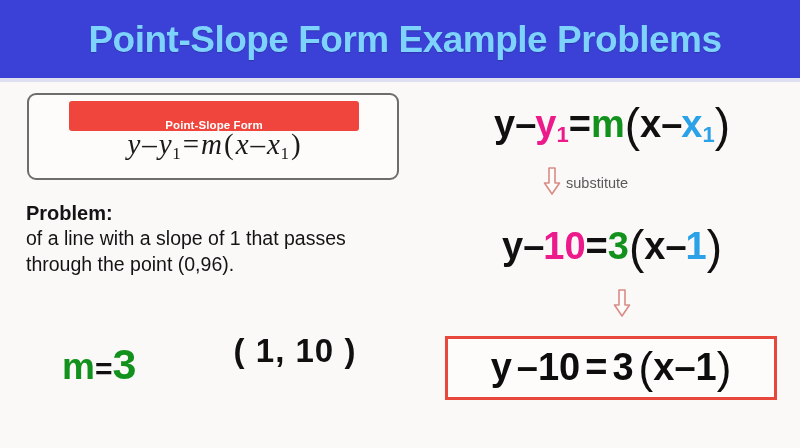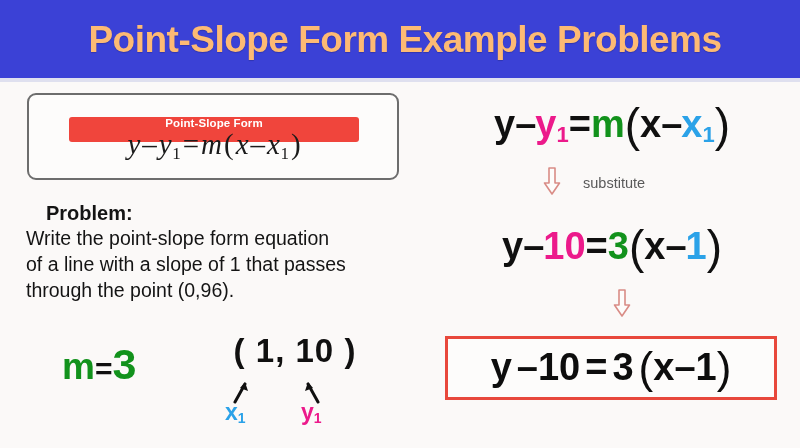--- a/index.html
+++ b/index.html
@@ -20,21 +20,21 @@
   #header {
     position: absolute;
     left: 0; top: 0;
     width: 800px; height: 78px;
     background: #3B41D6;
     display: flex;
     align-items: center;
     justify-content: center;
   }
   #header-title {
-    color: #fdba74;
+    color: #7dd3fc;
     font-size: 37px;
     font-weight: bold;
     letter-spacing: -0.5px;
     line-height: 1;
     white-space: nowrap;
     text-shadow: 0 1px 1px rgba(0,0,0,0.18);
     margin-left: 10px;
   }
   #header-rule {
     position: absolute;
@@ -59,27 +59,26 @@
     left: 27px; top: 11px;
     width: 372px; height: 87px;
     border: 2px solid #6d6d6d;
     border-radius: 9px;
     background: #fdfcfb;
     box-sizing: border-box;
   }
   #formula-label-bar {
     position: absolute;
     left: 40px; top: 6px;
-    width: 290px; height: 25px;
+    width: 290px; height: 30px;
     background: #F0453C;
     border-radius: 3px;
     display: flex;
-    align-items: flex-start;
+    align-items: flex-end;
     justify-content: center;
-    margin-top: 16px;
   }
   #formula-label-text {
     color: #ffffff;
     font-size: 11.5px;
     font-weight: bold;
     letter-spacing: 0.1px;
     white-space: nowrap;
   }
   #formula-expression {
     position: absolute;
@@ -104,21 +103,20 @@
   #problem-block {
     position: absolute;
     left: 26px; top: 118px;
     width: 380px;
   }
   #problem-heading {
     font-size: 20px;
     font-weight: bold;
     color: #141414;
     line-height: 1.3;
-    margin-left: 20px;
   }
   .problem-line {
     font-size: 19.5px;
     color: #141414;
     line-height: 1.33;
     white-space: nowrap;
   }
 
   
   #given-row {
@@ -203,21 +201,21 @@
     position: absolute;
     left: 0; top: 82px;
     width: 376px;
     height: 42px;
   }
   #substitute-inner {
     position: absolute;
     left: 118px; top: 2px;
     display: flex;
     align-items: center;
-    gap: 21px;
+    gap: 4px;
   }
   #substitute-caption {
     font-size: 14.5px;
     color: #595959;
     font-weight: normal;
     white-space: nowrap;
   }
   #second-arrow-step {
     position: absolute;
     left: 0; top: 206px;
@@ -270,49 +268,31 @@
 
       <div id="formula-card">
         <div id="formula-label-bar">
           <span id="formula-label-text">Point-Slope Form</span>
         </div>
         <div id="formula-expression"><span>y</span><span class="op">–</span><span>y</span><span class="num">1</span><span class="op">=</span><span>m</span><span class="op">(</span><span>x</span><span class="op">–</span><span>x</span><span class="num">1</span><span class="op">)</span></div>
       </div>
 
       <div id="problem-block">
         <div id="problem-heading">Problem:</div>
-        <div class="problem-line">Write the point-slope form equation</div>
         <div class="problem-line">of a line with a slope of 1 that passes</div>
         <div class="problem-line">through the point (0,96).</div>
       </div>
 
       <div id="given-row">
 
         <div id="slope-value"><span class="var">m</span><span class="eq">=</span><span class="val">3</span></div>
 
         <div id="point-group">
           <div id="point-pair"><span>(</span> <span>1</span><span>,</span> <span>10</span> <span>)</span></div>
 
-          <div id="point-annotations">
-            <span class="annot" id="x1-arrow">
-              <svg width="22" height="28" viewBox="0 0 22 28">
-                <path d="M4 26 L14 8" stroke="#101010" stroke-width="3" fill="none" stroke-linecap="round"></path>
-                <path d="M14 6 L17 15 L9 12 Z" fill="#101010"></path>
-              </svg>
-            </span>
-            <span class="annot-label" id="x1-label"><span>x</span><span class="sub">1</span></span>
-
-            <span class="annot" id="y1-arrow">
-              <svg width="22" height="28" viewBox="0 0 22 28">
-                <path d="M17 26 L7 8" stroke="#101010" stroke-width="3" fill="none" stroke-linecap="round"></path>
-                <path d="M7 6 L4 15 L12 12 Z" fill="#101010"></path>
-              </svg>
-            </span>
-            <span class="annot-label" id="y1-label"><span>y</span><span class="sub">1</span></span>
-          </div>
         </div>
       </div>
     </div>
 
     <div class="col-right">
 
       <div class="eq-line" id="eq-general"><span class="c-black">y</span><span class="c-black minus">–</span><span class="c-pink">y</span><span class="c-pink sub">1</span><span class="c-black">=</span><span class="c-green">m</span><span class="c-black paren">(</span><span class="c-black">x</span><span class="c-black minus">–</span><span class="c-blue">x</span><span class="c-blue sub">1</span><span class="c-black paren">)</span></div>
 
       <div id="substitute-step">
         <div id="substitute-inner">

